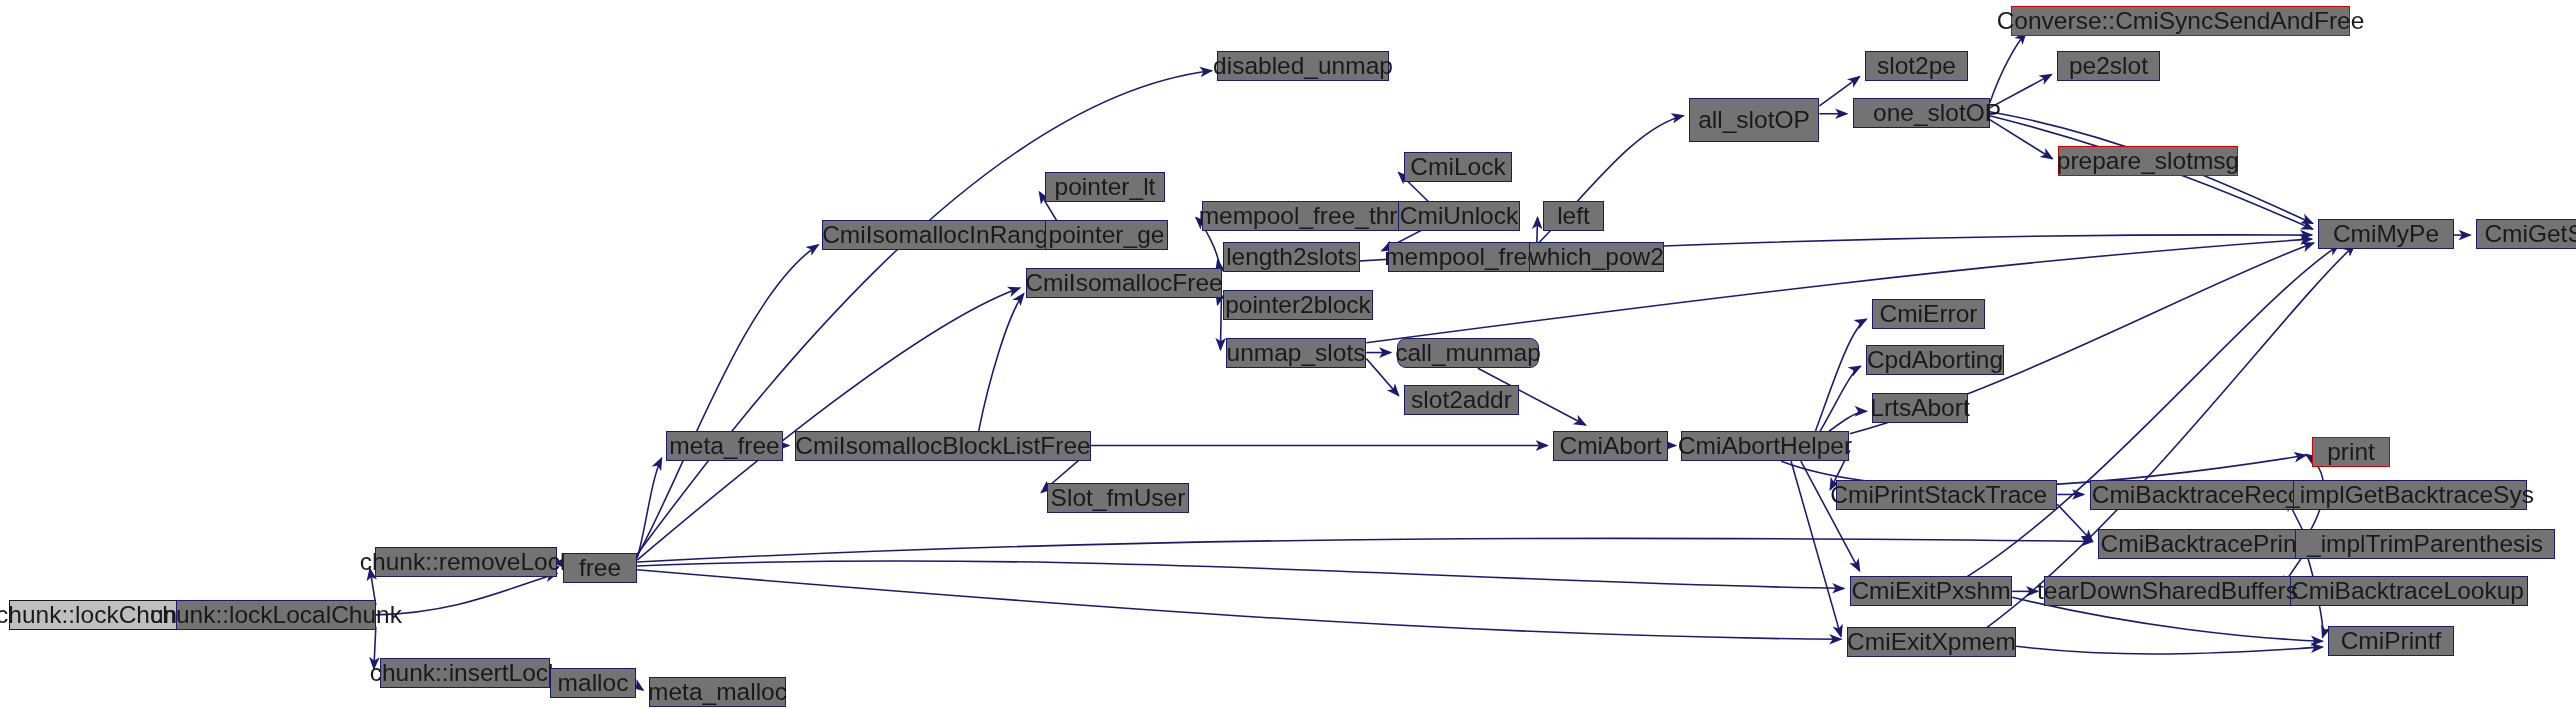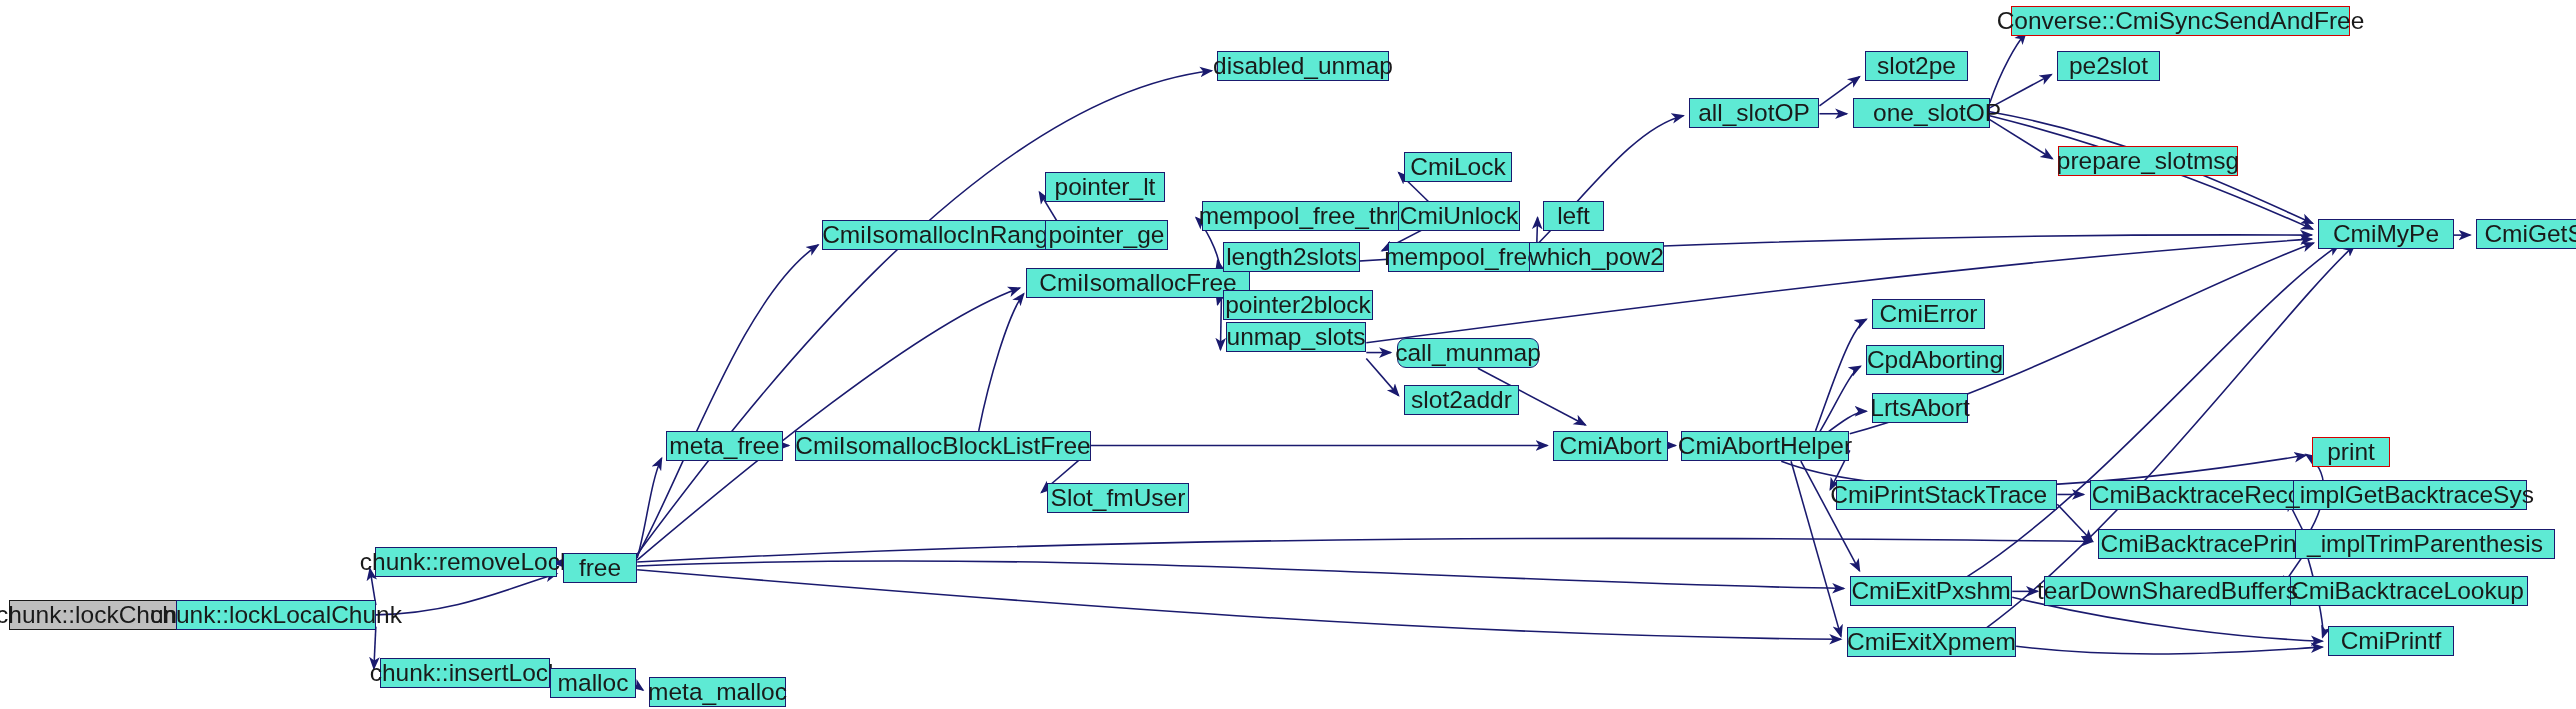--- a/index.html
+++ b/index.html
@@ -15,21 +15,21 @@
   svg.edges{
     position:absolute;
     left:0;top:0;
     width:2576px;height:710px;
     pointer-events:none;
   }
   .node{
     position:absolute;
     box-sizing:border-box;
     border:1.5px solid #1a1a6e;
-    background:#5eead4;
+    background:#737373;
     color:#1a1a1a;
     display:flex;
     align-items:center;
     justify-content:center;
     white-space:nowrap;
     font-size:24.5px;
     line-height:1;
     letter-spacing:0px;
     padding:0 8.8px;
     cursor:pointer;
@@ -146,36 +146,36 @@
       </div>
       <div class="node" style="left: 795px; top: 431px; width: 296px; height: 30px;">
         <span>CmiIsomallocBlockListFree</span>
       </div>
       <div class="node" style="left: 1047px; top: 483px; width: 142px; height: 30px;">
         <span>Slot_fmUser</span>
       </div>
       <div class="node" style="left: 822px; top: 220px; width: 240px; height: 30px;">
         <span>CmiIsomallocInRange</span>
       </div>
-      <div class="node" style="left: 1026px; top: 268px; width: 224px; height: 30px;">
+      <div class="node" style="left: 1026px; top: 268px; width: 196px; height: 30px;">
         <span>CmiIsomallocFree</span>
       </div>
       <div class="node" style="left: 1045px; top: 172px; width: 120px; height: 30px;">
         <span>pointer_lt</span>
       </div>
       <div class="node" style="left: 1045px; top: 220px; width: 123px; height: 30px;">
         <span>pointer_ge</span>
       </div>
       <div class="node" style="left: 1223px; top: 242px; width: 137px; height: 30px;">
         <span>length2slots</span>
       </div>
       <div class="node" style="left: 1223px; top: 290px; width: 150px; height: 30px;">
         <span>pointer2block</span>
       </div>
-      <div class="node" style="left: 1226px; top: 322px; width: 140px; height: 30px;">
+      <div class="node" style="left: 1226px; top: 338px; width: 140px; height: 30px;">
         <span>unmap_slots</span>
       </div>
       <div class="node" style="left: 1217px; top: 51px; width: 172px; height: 30px;">
         <span>disabled_unmap</span>
       </div>
       <div class="node" style="left: 1202px; top: 201px; width: 233px; height: 30px;">
         <span>mempool_free_thread</span>
       </div>
       <div class="node" style="left: 1404px; top: 152px; width: 108px; height: 30px;">
         <span>CmiLock</span>
@@ -191,21 +191,21 @@
       </div>
       <div class="node" style="left: 1529px; top: 242px; width: 135px; height: 30px;">
         <span>which_pow2</span>
       </div>
       <div class="node" style="left: 1397px; top: 338px; width: 142px; height: 30px; border-radius: 9px;">
         <span>call_munmap</span>
       </div>
       <div class="node" style="left: 1404px; top: 385px; width: 115px; height: 30px;">
         <span>slot2addr</span>
       </div>
-      <div class="node" style="left: 1689px; top: 98px; width: 130px; height: 30px;">
+      <div class="node" style="left: 1689px; top: 98px; width: 130px; height: 44px;">
         <span>all_slotOP</span>
       </div>
       <div class="node" style="left: 1853px; top: 98px; width: 137px; height: 30px; padding-left: 40px;">
         <span>one_slotOP</span>
       </div>
       <div class="node" style="left: 1865px; top: 51px; width: 103px; height: 30px;">
         <span>slot2pe</span>
       </div>
       <div class="node" style="left: 2057px; top: 51px; width: 103px; height: 30px;">
         <span>pe2slot</span>

